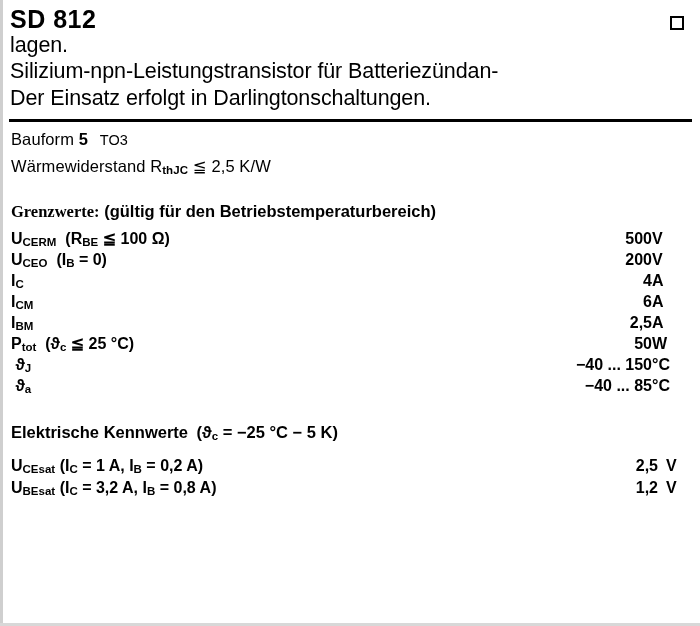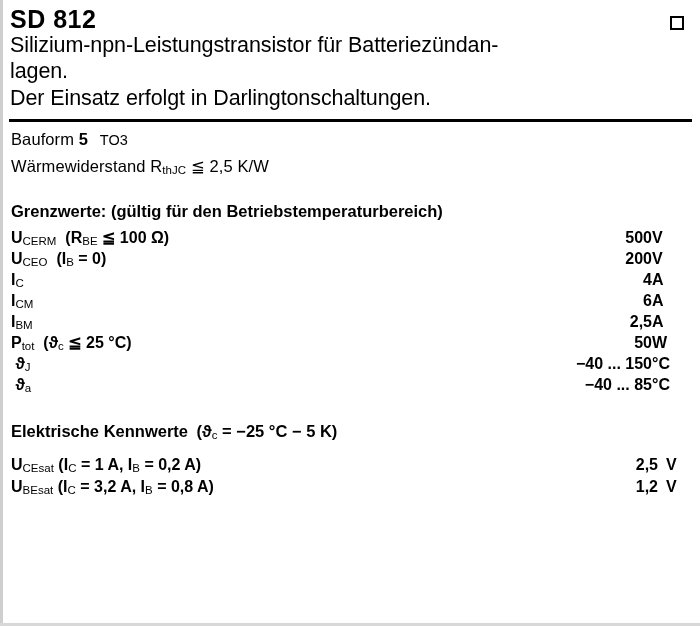--- a/index.html
+++ b/index.html
@@ -89,20 +89,21 @@
     margin-left: 7px;
   }
 
   .section-head {
     margin-top: 26px;
     font-size: 16.5px;
     font-weight: bold;
   }
   .section-head .norm {
     font-weight: bold;
+    font-family: Liberation Serif, serif;
   }
   .section-head .paren {
     font-weight: bold;
   }
 
   
   table.params {
     width: 100%;
     border-collapse: collapse;
     margin-top: 7px;
@@ -127,21 +128,21 @@
   }
   td.unit {
     text-align: left;
     font-weight: bold;
     white-space: nowrap;
     width: 34px;
   }
   .sub {
     font-size: 11.5px;
     vertical-align: -2px;
-    font-weight: normal;
+    font-weight: bold;
   }
   .cond {
     font-weight: bold;
   }
 
   .section-head2 {
     margin-top: 26px;
     font-size: 16.5px;
     font-weight: bold;
   }
@@ -197,22 +198,22 @@
 
 <div class="page">
   <div class="edge-left"></div>
   <div class="edge-bottom"></div>
 
   <div class="header">
     <div class="title-row">
       <div class="doc-title">SD 812</div>
       <div class="square-marker"></div>
     </div>
+    <div class="subtitle">lagen.</div>
     <div class="subtitle">Silizium-npn-Leistungstransistor für Batteriezündan-</div>
-    <div class="subtitle">lagen.</div>
     <div class="subtitle2">Der Einsatz erfolgt in Darlingtonschaltungen.</div>
   </div>
 
   <hr class="rule">
 
   <div class="body">
 
     <div class="spec-line">
       <span>Bauform</span>
       <span class="bauform-val">5</span>

